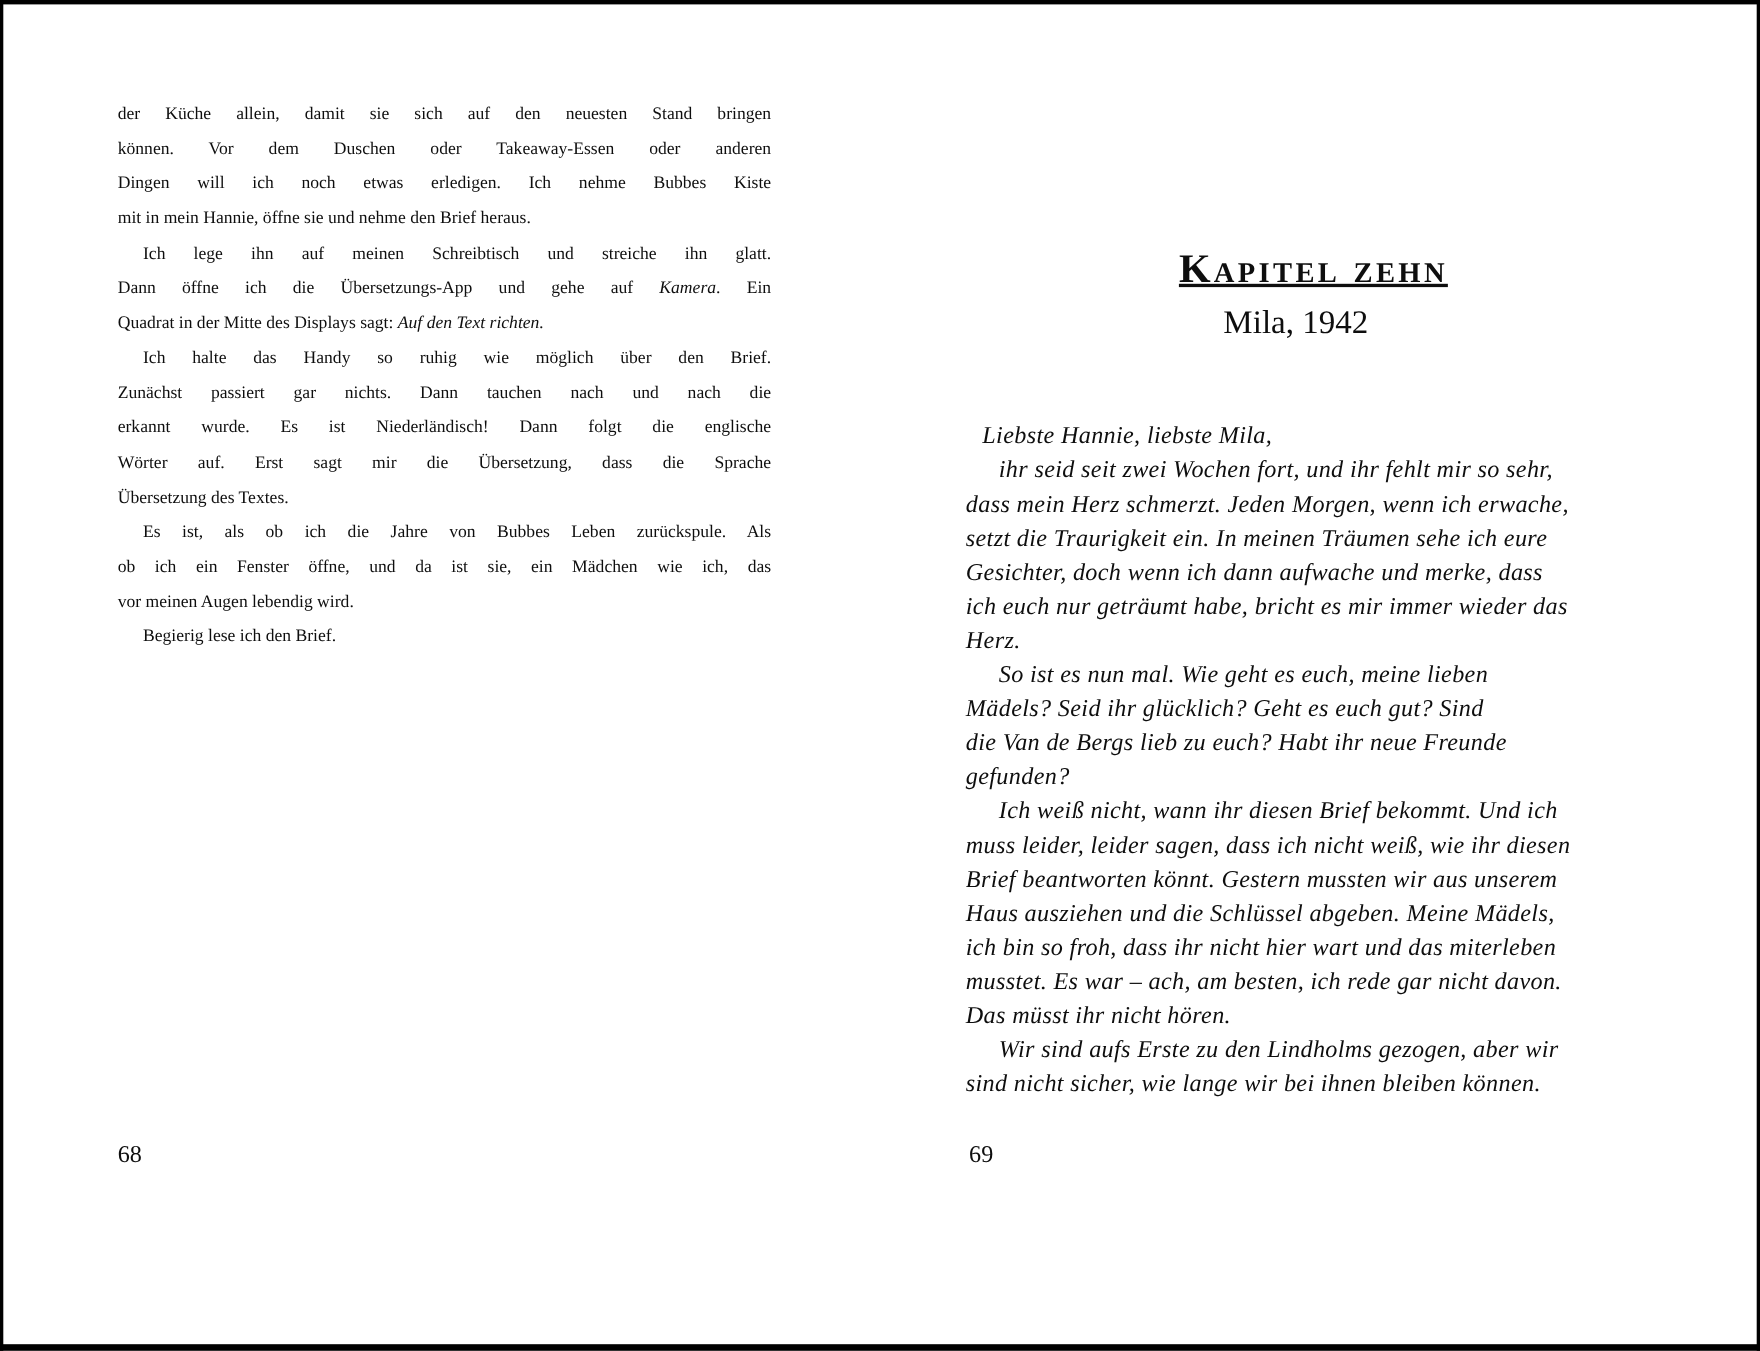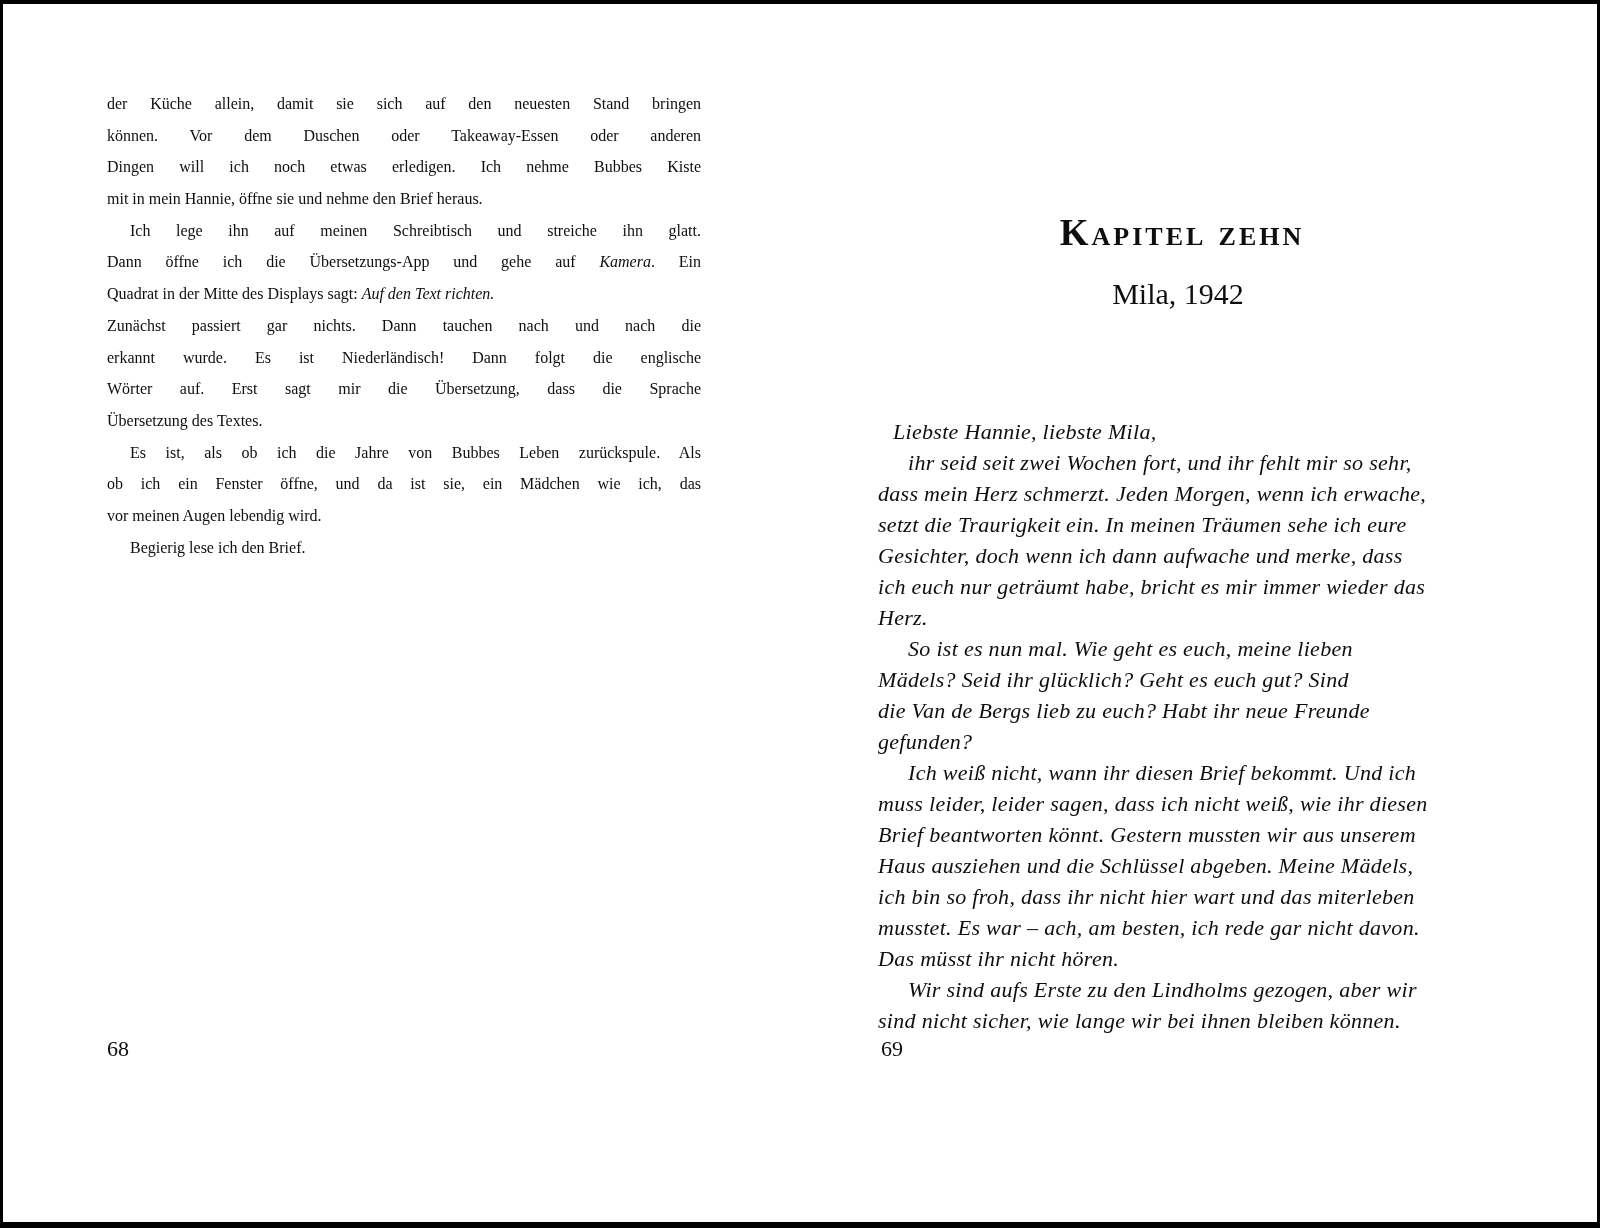--- a/index.html
+++ b/index.html
@@ -31,40 +31,40 @@
   }
   .body-text .line{
     text-align:justify;text-align-last:left;
     height:31.7px;
   }
   .body-text .line.j{text-align-last:justify;}
   .body-text .line.ind{text-indent:23px;}
 
   
   .chapter-title{
-    position:absolute;left:78px;top:210px;width:600px;margin:4px;
+    position:absolute;left:78px;top:210px;width:600px;margin:16px;
     font-weight:600;font-size:37px;line-height:38px;
     font-variant:small-caps;letter-spacing:3px;
-    text-align:center;white-space:nowrap;
+    text-align:center;white-space:nowrap;text-decoration:underline;
   }
   .chapter-subtitle{
     position:absolute;left:78px;top:277px;width:600px;margin:0;
     font-weight:normal;font-size:30px;line-height:34px;
     text-align:center;white-space:nowrap;
   }
 
   
   .letter{
     position:absolute;left:78px;top:380px;width:604px;
     font-size:22px;line-height:31px;font-style:italic;
     letter-spacing:0.3px;
   }
   .letter .line{height:31px;white-space:nowrap;}
   .letter .line.ind{text-indent:30px;}
-  .letter .line.ind-s{text-indent:15px;margin-top:36px;}
+  .letter .line.ind-s{text-indent:15px;}
 
   
   .folio{
     position:absolute;top:1036px;width:594px;
     font-size:22px;text-align:left;
   }
   .folio-left{left:107px;}
   .folio-right{left:81px;}
 </style>
 </head>
@@ -78,20 +78,21 @@
 
   <section class="page page-left">
     <div class="body-text">
         <div class="line j">der Küche allein, damit sie sich auf den neuesten Stand bringen</div>
         <div class="line j">können. Vor dem Duschen oder Takeaway-Essen oder anderen</div>
         <div class="line j">Dingen will ich noch etwas erledigen. Ich nehme Bubbes Kiste</div>
         <div class="line">mit in mein Hannie, öffne sie und nehme den Brief heraus.</div>
         <div class="line j ind">Ich lege ihn auf meinen Schreibtisch und streiche ihn glatt.</div>
         <div class="line j">Dann öffne ich die Übersetzungs-App und gehe auf <i>Kamera</i>. Ein</div>
         <div class="line">Quadrat in der Mitte des Displays sagt: <i>Auf den Text richten.</i></div>
+        <div class="line j ind">Ich halte das Handy so ruhig wie möglich über den Brief.</div>
         <div class="line j">Zunächst passiert gar nichts. Dann tauchen nach und nach die</div>
         <div class="line j">erkannt wurde. Es ist Niederländisch! Dann folgt die englische</div>
         <div class="line j">Wörter auf. Erst sagt mir die Übersetzung, dass die Sprache</div>
         <div class="line">Übersetzung des Textes.</div>
         <div class="line j ind">Es ist, als ob ich die Jahre von Bubbes Leben zurückspule. Als</div>
         <div class="line j">ob ich ein Fenster öffne, und da ist sie, ein Mädchen wie ich, das</div>
         <div class="line">vor meinen Augen lebendig wird.</div>
         <div class="line ind">Begierig lese ich den Brief.</div>
       </div>
     <div class="folio folio-left">68</div>

